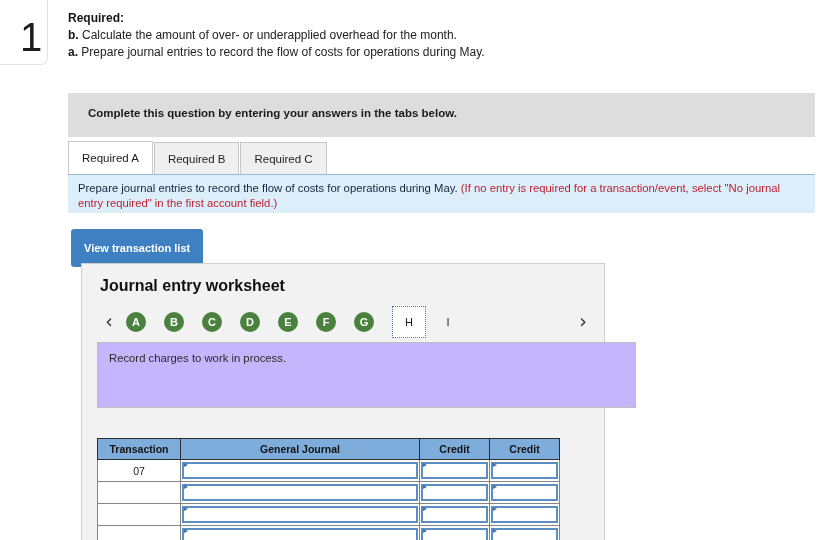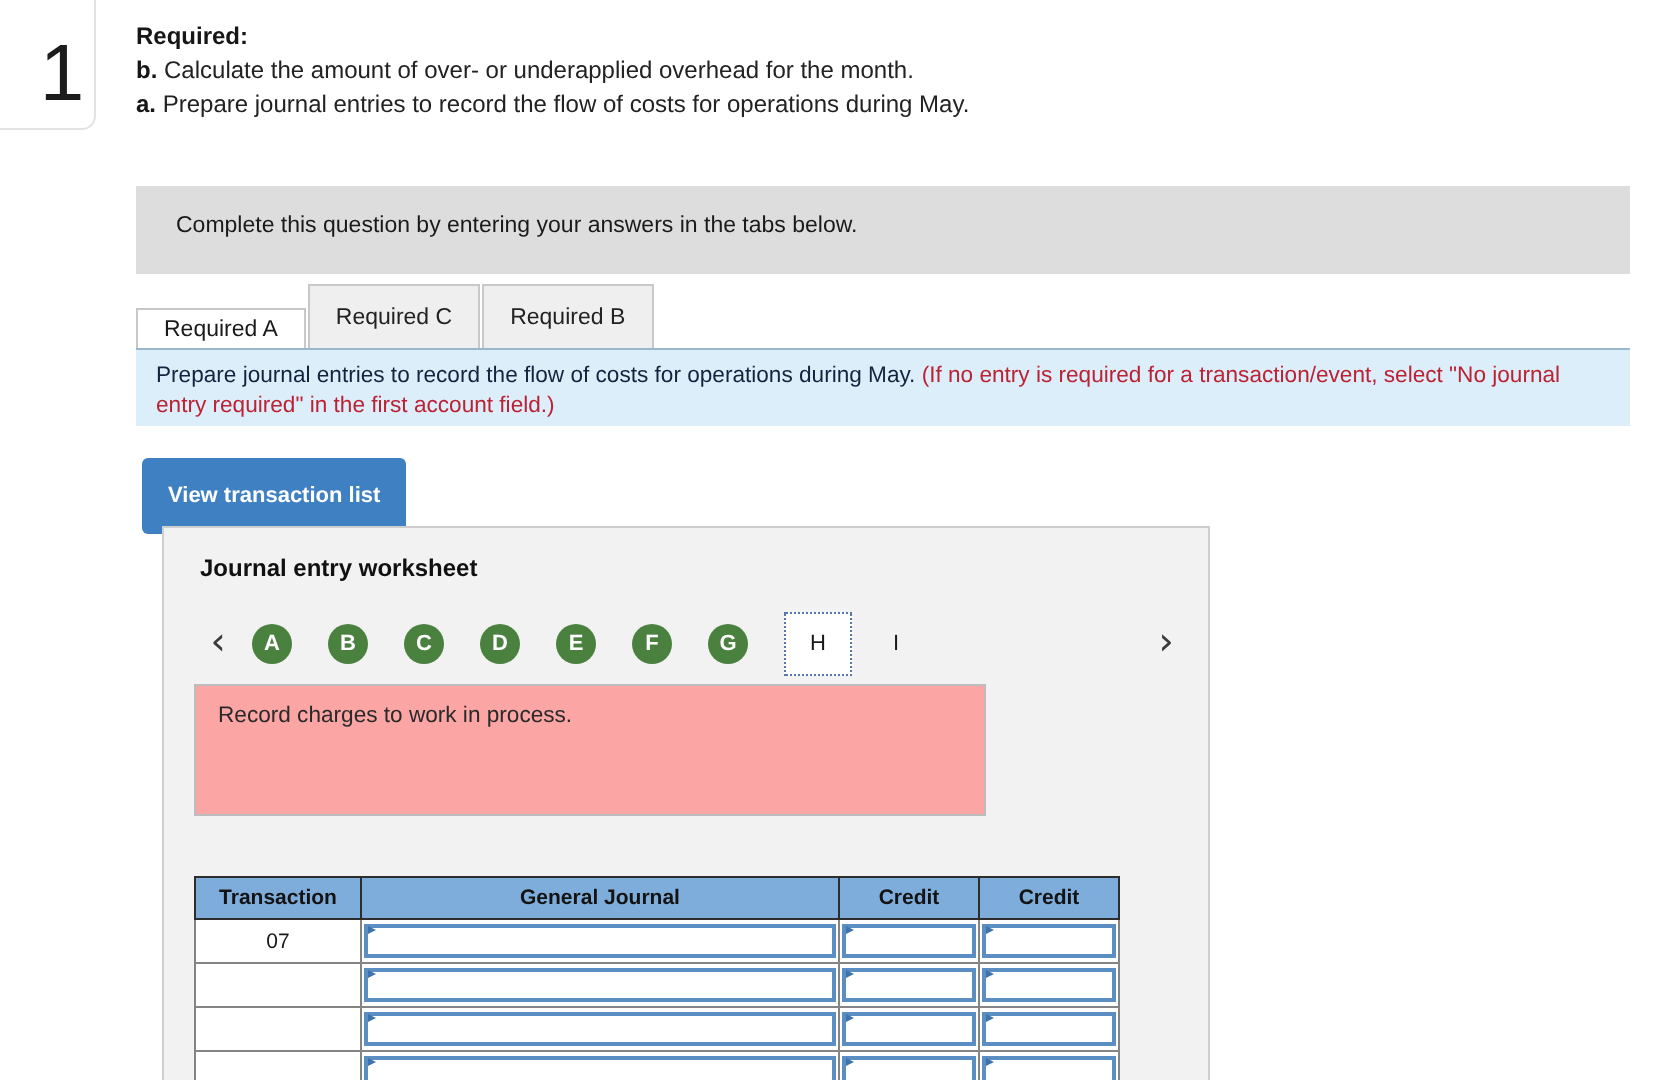--- a/index.html
+++ b/index.html
@@ -74,21 +74,21 @@
     width: 747px;
     height: 44px;
     background: #dddddd;
     box-sizing: border-box;
   }
   .gray-banner-text {
     position: absolute;
     left: 20px;
     top: 14px;
     font-size: 11.5px;
-    font-weight: normal;
+    font-weight: bold;
     color: #1a1a1a;
   }
 
   
   .tabs-row {
     position: absolute;
     left: 68px;
     top: 141px;
     height: 34px;
     display: flex;
@@ -103,21 +103,21 @@
     justify-content: center;
     font-size: 11.5px;
     color: #222222;
     border: 1px solid #c8c8c8;
     background: #efefef;
     margin-right: 1px;
   }
   .tab.active {
     background: #ffffff;
     border-bottom: 1px solid #ffffff;
-    height: 21px;
+    height: 34px;
     color: #1a1a1a;
   }
 
   
   .blue-bar {
     position: absolute;
     left: 68px;
     top: 174px;
     width: 747px;
     height: 39px;
@@ -164,21 +164,21 @@
     width: 524px;
     height: 290px;
     background: #f2f2f2;
     border: 1px solid #cfcfcf;
     box-sizing: border-box;
   }
   .ws-title {
     position: absolute;
     left: 18px;
     top: 13px;
-    font-size: 12px;
+    font-size: 16px;
     font-weight: bold;
     color: #111111;
   }
 
   
   .pager {
     position: absolute;
     left: 14px;
     top: 42px;
     width: 496px;
@@ -244,23 +244,23 @@
     color: #1a1a1a;
     margin-right: 18px;
     cursor: pointer;
   }
 
   
   .desc-box {
     position: absolute;
     left: 15px;
     top: 78px;
-    width: 396px;
+    width: 539px;
     height: 66px;
-    background: #fca5a5;
+    background: #c4b5fd;
     border: 1px solid #bdbdbd;
     box-sizing: border-box;
     padding: 9px 11px;
     font-size: 11.3px;
     color: #2a2a2a;
   }
   .note {
     position: absolute;
     left: 15px;
     top: 151px;
@@ -348,22 +348,22 @@
     <span>Prepare journal entries to record the flow of costs for operations during May.</span>
   </div>
 </div>
 
 <div class="gray-banner">
   <div class="gray-banner-text">Complete this question by entering your answers in the tabs below.</div>
 </div>
 
 <div class="tabs-row">
   <div class="tab active">Required A</div>
+  <div class="tab">Required B</div>
   <div class="tab">Required C</div>
-  <div class="tab">Required B</div>
 </div>
 
 <div class="blue-bar">
   <p>
     <span>Prepare journal entries to record the flow of costs for operations during May.</span>
     <span class="red">(If no entry is required for a transaction/event, select "No journal entry required" in the first account field.)</span>
   </p>
 </div>
 
 <button class="view-btn">View transaction list</button>

